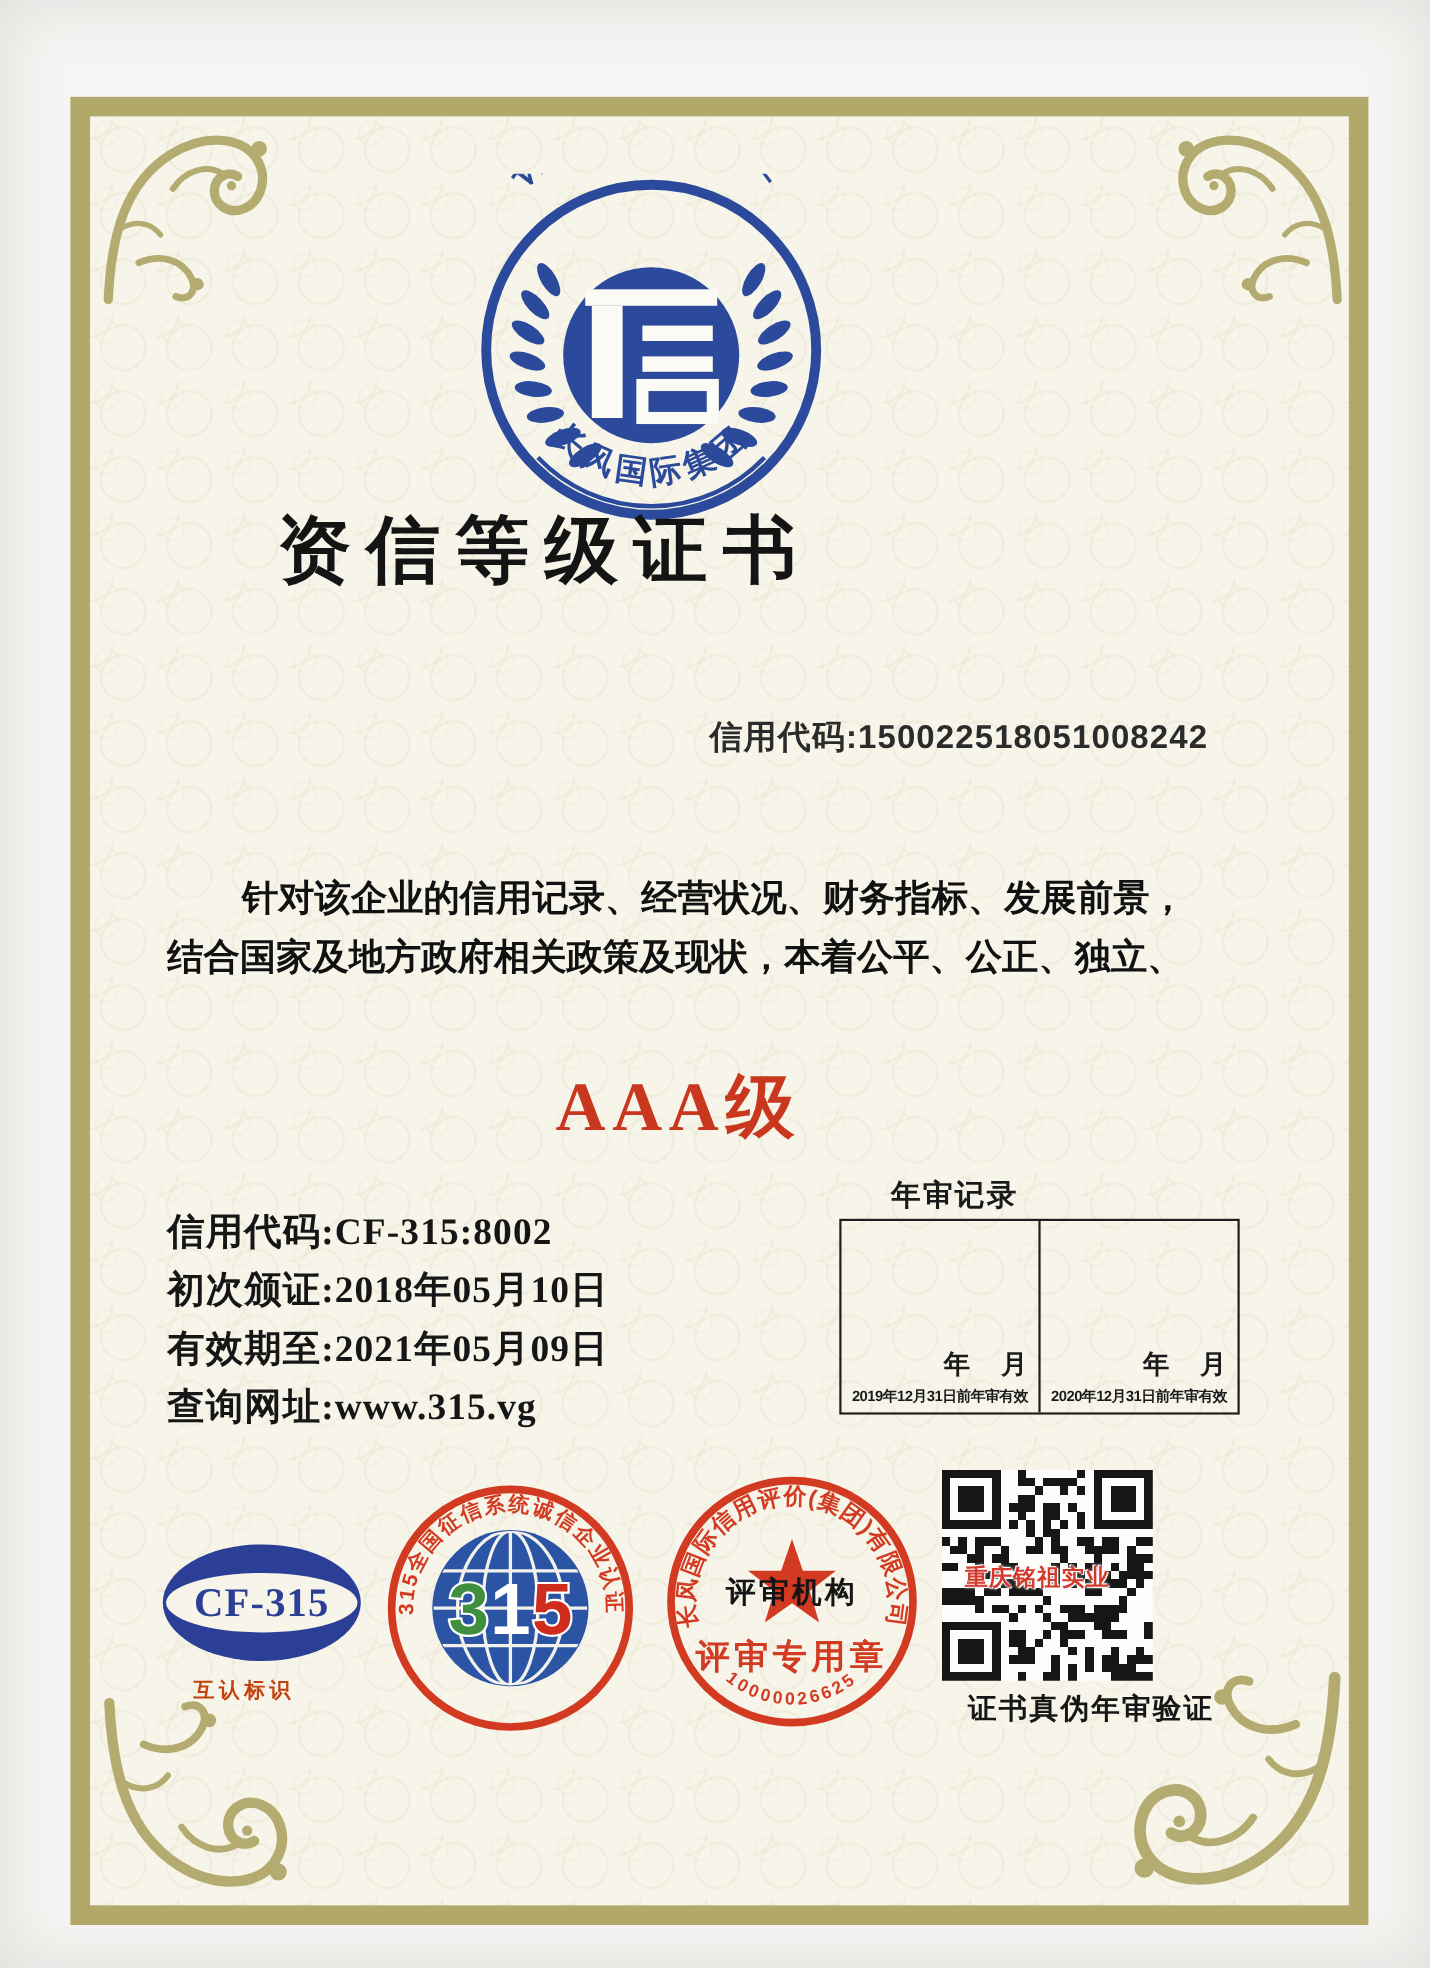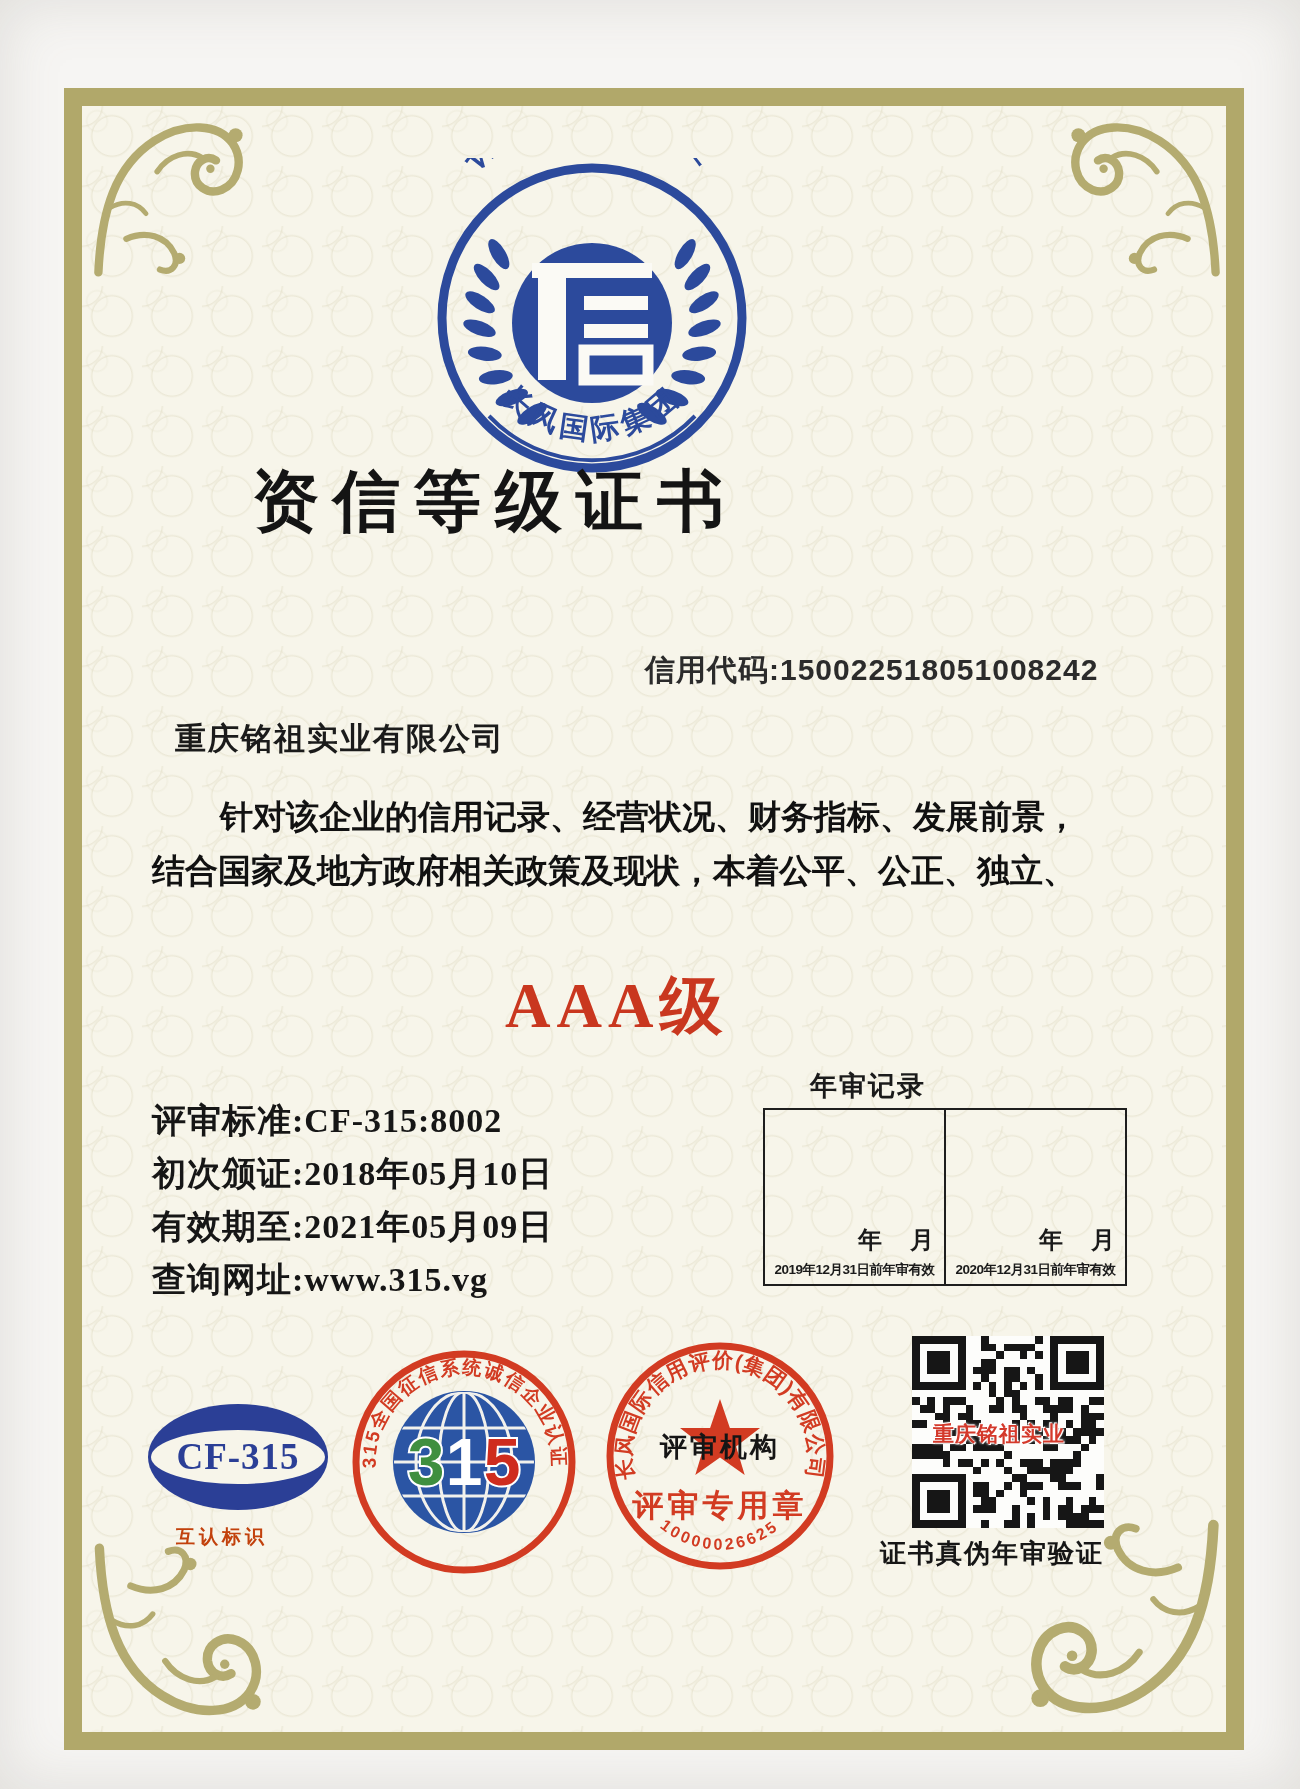--- a/index.html
+++ b/index.html
@@ -37,21 +37,21 @@
   .ar-cell.left{border-right:2px solid #1e1e1e;}
   .ar-ym{position:absolute;right:10px;bottom:28px;font-family:"Liberation Serif", serif;
          font-size:24px;font-weight:bold;color:#1a1a1a;}
   .ar-ym .y{margin-right:28px;}
   .ar-note{position:absolute;left:0;right:0;bottom:5px;text-align:center;font-size:13.5px;
          font-weight:bold;color:#1a1a1a;letter-spacing:-0.5px;white-space:nowrap;}
   .details{position:absolute;left:152px;top:1094px;font-family:"Liberation Serif", serif;
          font-size:34px;font-weight:bold;color:#161616;}
   .details .dline{height:53px;line-height:53px;letter-spacing:1px;white-space:nowrap;}
   .mutual{position:absolute;left:176px;top:1524px;font-size:19px;font-weight:bold;color:#c2410c;letter-spacing:4px;}
-  .qr-wrap{position:absolute;left:894px;top:1336px;width:192px;height:192px;padding-left:18px;}
+  .qr-wrap{position:absolute;left:838px;top:1336px;width:192px;height:192px;padding-left:18px;}
   .qr-overlay{position:absolute;left:0;right:0;top:84px;text-align:center;font-size:21px;font-weight:bold;
          color:#d4392b;letter-spacing:1px;
          text-shadow:0 0 3px #fff,0 0 3px #fff,1px 1px 0 #fff,-1px -1px 0 #fff;}
   .qr-caption{position:absolute;left:880px;top:1536px;font-size:26px;font-weight:bold;color:#161616;letter-spacing:2px;}
   svg text{font-family:"Liberation Sans", sans-serif;}
   svg .serif{font-family:"Liberation Serif", serif;}
 </style>
 </head>
 <body>
 
@@ -128,21 +128,20 @@
       </g>
       <path d="M -103 98 A 142 142 0 0 0 103 98" fill="none" stroke="#2c4a9c" stroke-width="4"></path>
       <path id="logo-arc-bottom" d="M -97 72 A 121 121 0 0 0 97 72" fill="none"></path>
       <text font-size="29" font-weight="bold" fill="#2c4a9c" letter-spacing="5" text-anchor="middle">
         <textPath href="#logo-arc-bottom" startOffset="50%">长风国际集团</textPath>
       </text>
     </svg>
 
     <div class="title">资信等级证书</div>
     <div class="credit-code">信用代码:150022518051008242</div>
-    <div class="company">重庆铭祖实业有限公司</div>
 
     <div class="body-text">
       <div class="line first">针对该企业的信用记录、经营状况、财务指标、发展前景，</div>
       <div class="line">结合国家及地方政府相关政策及现状，本着公平、公正、独立、</div>
     </div>
 
     <div class="rating">AAA级</div>
 
     <div class="ar-title">年审记录</div>
     <div class="ar-box">
@@ -154,21 +153,21 @@
       </div>
       <div class="ar-cell">
         <div class="ar-ym">
           <span class="y">年</span><span>月</span>
         </div>
         <div class="ar-note">2020年12月31日前年审有效</div>
       </div>
     </div>
 
     <div class="details">
-      <div class="dline">评审标准:CF-315:8002</div>
+      <div class="dline">信用代码:CF-315:8002</div>
       <div class="dline">初次颁证:2018年05月10日</div>
       <div class="dline">有效期至:2021年05月09日</div>
       <div class="dline">查询网址:www.315.vg</div>
     </div>
 
     <svg style="position:absolute;left:146px;top:1402px" width="184" height="110" viewBox="0 0 184 110">
       <ellipse cx="92" cy="55" rx="90" ry="53" fill="#2b3f96"></ellipse>
       <ellipse cx="92" cy="55" rx="87" ry="27" fill="#f7f5ea"></ellipse>
       <text class="serif" x="92" y="67" text-anchor="middle" font-size="37" font-weight="bold" fill="#2b3f96" letter-spacing="1">CF-315</text>
     </svg>

